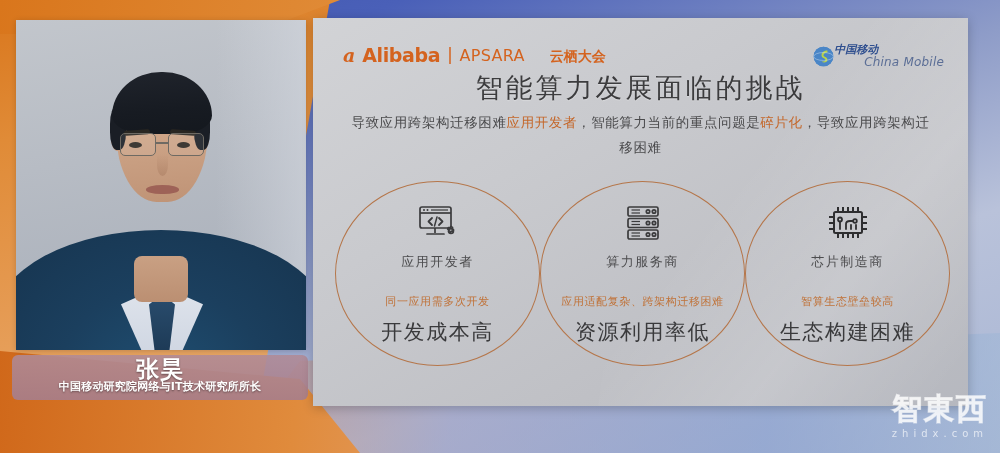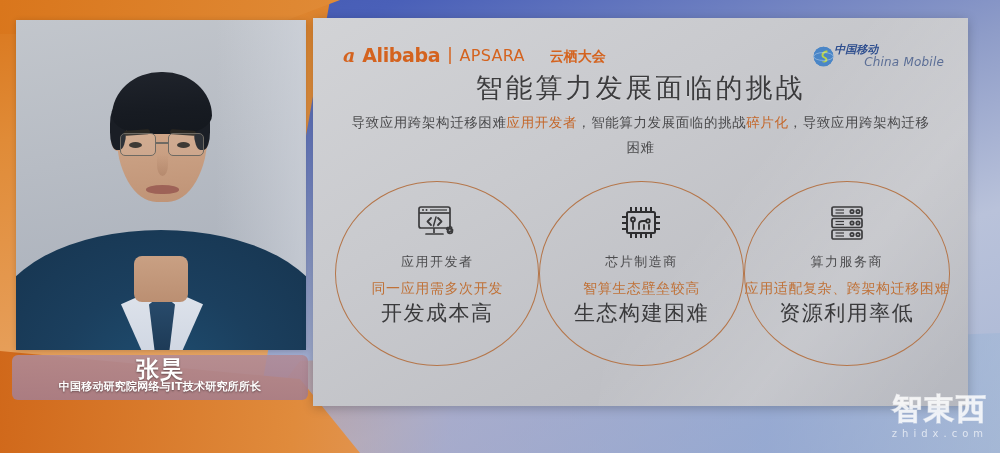--- a/index.html
+++ b/index.html
@@ -212,26 +212,26 @@
     display:flex; flex-direction:column; align-items:center;
     padding-top:18px;
   }
   .circle .icon { height:46px; display:flex; align-items:center; justify-content:center; }
   .circle .role {
     margin-top:7px;
     font-family:"DejaVu Serif", serif;
     font-size:13px; color:#4d4d4f; letter-spacing:1.5px;
   }
   .circle .pain {
+    margin-top:23px;
+    font-family:"DejaVu Serif", serif;
+    font-size:11px; color:#c07238; letter-spacing:.6px; white-space:nowrap;
+  }
+  .circle .result {
     margin-top:9px;
-    font-family:"DejaVu Serif", serif;
-    font-size:14px; color:#c07238; letter-spacing:.6px; white-space:nowrap;
-  }
-  .circle .result {
-    margin-top:1px;
     font-family:"DejaVu Serif", serif;
     font-size:21px; color:#3a3a3c; letter-spacing:1.5px; white-space:nowrap;
   }
 
   
   #watermark {
     position:absolute; right:12px; bottom:14px;
     text-align:center;
     opacity:.92;
   }
@@ -312,21 +312,21 @@
       </svg>
       <div class="cmcc-txt">
         <div class="cmcc-cn">中国移动</div>
         <div class="cmcc-en">China Mobile</div>
       </div>
     </div>
 
     <div class="slide-title">智能算力发展面临的挑战</div>
 
     <div class="slide-sub">
-      <span>导致应用跨架构迁移困难</span><span class="hl">应用开发者</span><span>，智能算力发展面临的挑战</span><span class="hl">碎片化</span><span>，导致应用跨架构迁移困难</span><br>
+      <span>导致应用跨架构迁移困难</span><span class="hl">应用开发者</span><span>，智能算力当前的重点问题是</span><span class="hl">碎片化</span><span>，导致应用跨架构迁移困难</span><br>
     </div>
 
     <div class="circles">
 
       <div class="circle">
         <div class="icon">
           <svg width="44" height="38" viewBox="0 0 44 38" fill="none" stroke="#3b3b3d" stroke-width="1.7">
             <rect x="4" y="3" width="31" height="21" rx="2"></rect>
             <line x1="4" y1="9" x2="35" y2="9"></line>
             <circle cx="8" cy="6" r="1" fill="#3b3b3d" stroke="none"></circle>
@@ -337,20 +337,45 @@
             <line x1="21" y1="13" x2="18.5" y2="22" stroke-width="1.5" stroke-linecap="round"></line>
             <line x1="19" y1="24" x2="19" y2="29"></line>
             <line x1="11" y1="30" x2="28" y2="30" stroke-linecap="round"></line>
             <path d="M32.5 23.5l1.6.4.9-1.4 1.6.9-.4 1.6 1.4.9-.9 1.6-1.6-.4-.9 1.4-1.6-.9.4-1.6-1.4-.9z" fill="none" stroke-width="1.6" stroke-linejoin="round"></path>
             <circle cx="35" cy="27" r="2.4"></circle>
           </svg>
         </div>
         <div class="role">应用开发者</div>
         <div class="pain">同一应用需多次开发</div>
         <div class="result">开发成本高</div>
+      </div>
+
+      <div class="circle">
+        <div class="icon">
+          <svg width="40" height="40" viewBox="0 0 40 40" fill="none" stroke="#3b3b3d" stroke-width="1.7">
+            <rect x="5" y="4" width="30" height="9" rx="1.6"></rect>
+            <rect x="5" y="15.5" width="30" height="9" rx="1.6"></rect>
+            <rect x="5" y="27" width="30" height="9" rx="1.6"></rect>
+            <line x1="8.5" y1="7" x2="17" y2="7" stroke-width="1.2"></line>
+            <line x1="8.5" y1="10" x2="17" y2="10" stroke-width="1.2"></line>
+            <line x1="8.5" y1="18.5" x2="17" y2="18.5" stroke-width="1.2"></line>
+            <line x1="8.5" y1="21.5" x2="17" y2="21.5" stroke-width="1.2"></line>
+            <line x1="8.5" y1="30" x2="17" y2="30" stroke-width="1.2"></line>
+            <line x1="8.5" y1="33" x2="17" y2="33" stroke-width="1.2"></line>
+            <circle cx="25" cy="8.5" r="1.7"></circle>
+            <circle cx="31" cy="8.5" r="1.7"></circle>
+            <circle cx="25" cy="20" r="1.7"></circle>
+            <circle cx="31" cy="20" r="1.7"></circle>
+            <circle cx="25" cy="31.5" r="1.7"></circle>
+            <circle cx="31" cy="31.5" r="1.7"></circle>
+          </svg>
+        </div>
+        <div class="role">算力服务商</div>
+        <div class="pain">应用适配复杂、跨架构迁移困难</div>
+        <div class="result">资源利用率低</div>
       </div>
 
       <div class="circle">
         <div class="icon">
           <svg width="46" height="36" viewBox="0 0 46 36" fill="none" stroke="#2e2e30" stroke-width="2">
             <rect x="9" y="7" width="28" height="21" rx="1.5"></rect>
             <line x1="13" y1="7" x2="13" y2="2"></line>
             <line x1="18" y1="7" x2="18" y2="2"></line>
             <line x1="23" y1="7" x2="23" y2="2"></line>
             <line x1="28" y1="7" x2="28" y2="2"></line>
@@ -372,45 +397,20 @@
             <circle cx="30" cy="16" r="1.8" stroke-width="1.8"></circle>
             <path d="M26 24v-4" stroke-width="1.8" stroke-linecap="round"></path>
             <path d="M31 24v-4" stroke-width="1.8" stroke-linecap="round"></path>
           </svg>
         </div>
         <div class="role">芯片制造商</div>
         <div class="pain">智算生态壁垒较高</div>
         <div class="result">生态构建困难</div>
       </div>
 
-      <div class="circle">
-        <div class="icon">
-          <svg width="40" height="40" viewBox="0 0 40 40" fill="none" stroke="#3b3b3d" stroke-width="1.7">
-            <rect x="5" y="4" width="30" height="9" rx="1.6"></rect>
-            <rect x="5" y="15.5" width="30" height="9" rx="1.6"></rect>
-            <rect x="5" y="27" width="30" height="9" rx="1.6"></rect>
-            <line x1="8.5" y1="7" x2="17" y2="7" stroke-width="1.2"></line>
-            <line x1="8.5" y1="10" x2="17" y2="10" stroke-width="1.2"></line>
-            <line x1="8.5" y1="18.5" x2="17" y2="18.5" stroke-width="1.2"></line>
-            <line x1="8.5" y1="21.5" x2="17" y2="21.5" stroke-width="1.2"></line>
-            <line x1="8.5" y1="30" x2="17" y2="30" stroke-width="1.2"></line>
-            <line x1="8.5" y1="33" x2="17" y2="33" stroke-width="1.2"></line>
-            <circle cx="25" cy="8.5" r="1.7"></circle>
-            <circle cx="31" cy="8.5" r="1.7"></circle>
-            <circle cx="25" cy="20" r="1.7"></circle>
-            <circle cx="31" cy="20" r="1.7"></circle>
-            <circle cx="25" cy="31.5" r="1.7"></circle>
-            <circle cx="31" cy="31.5" r="1.7"></circle>
-          </svg>
-        </div>
-        <div class="role">算力服务商</div>
-        <div class="pain">应用适配复杂、跨架构迁移困难</div>
-        <div class="result">资源利用率低</div>
-      </div>
-
     </div>
   </div>
 
   <div id="watermark">
     <div class="wm-cn">智東西</div>
     <div class="wm-en">zhidx.com</div>
   </div>
 
 </div>
 

